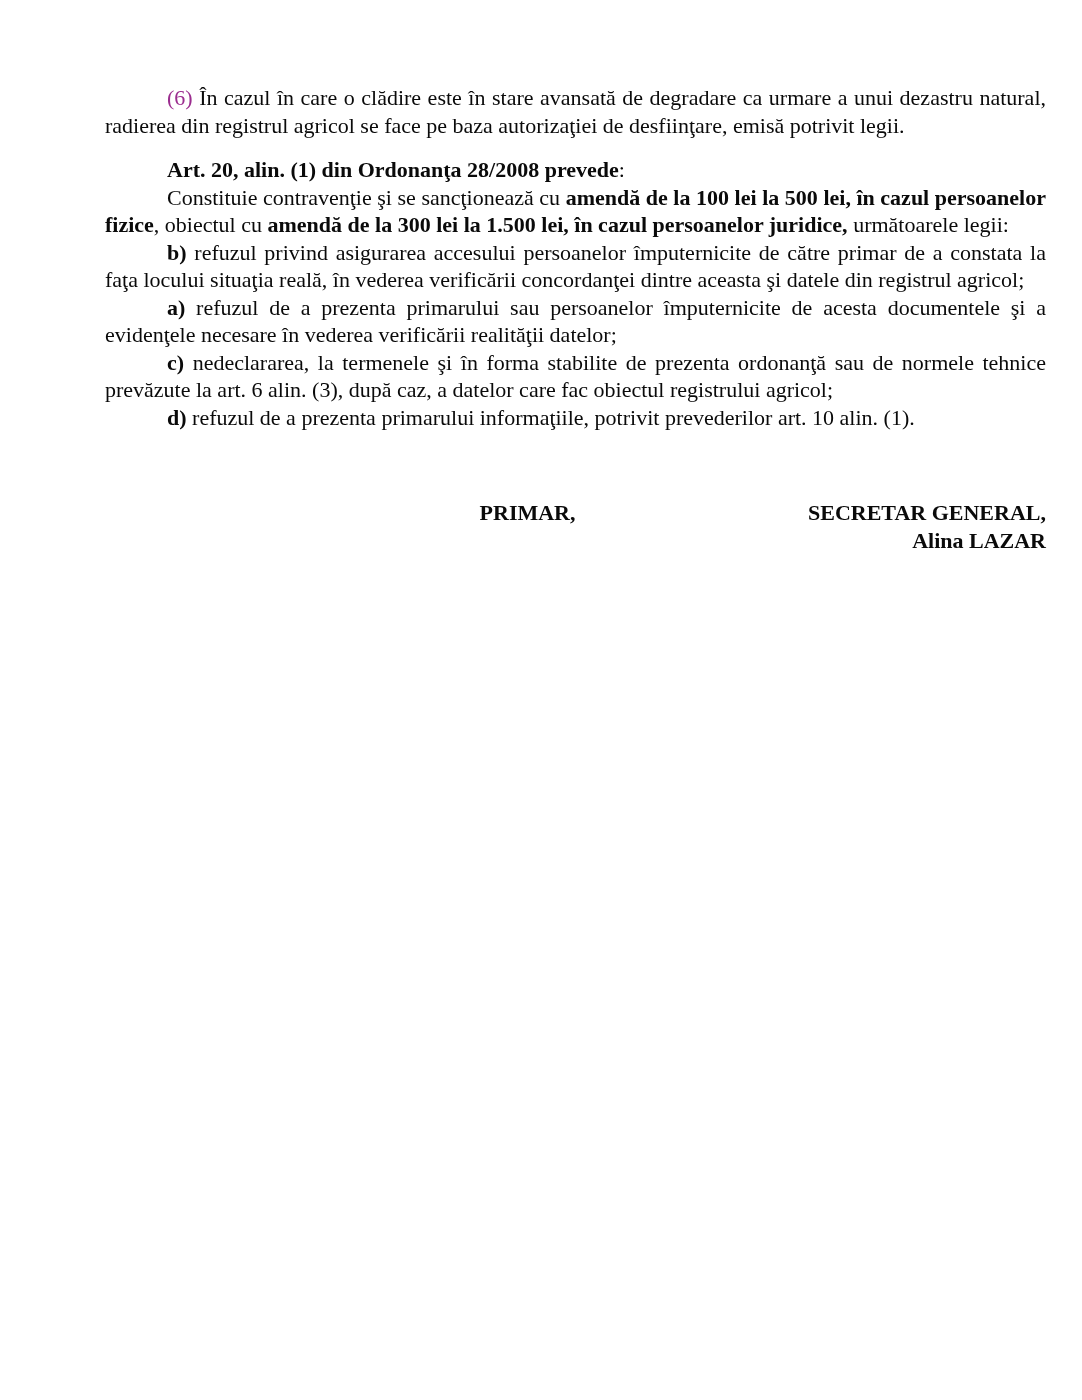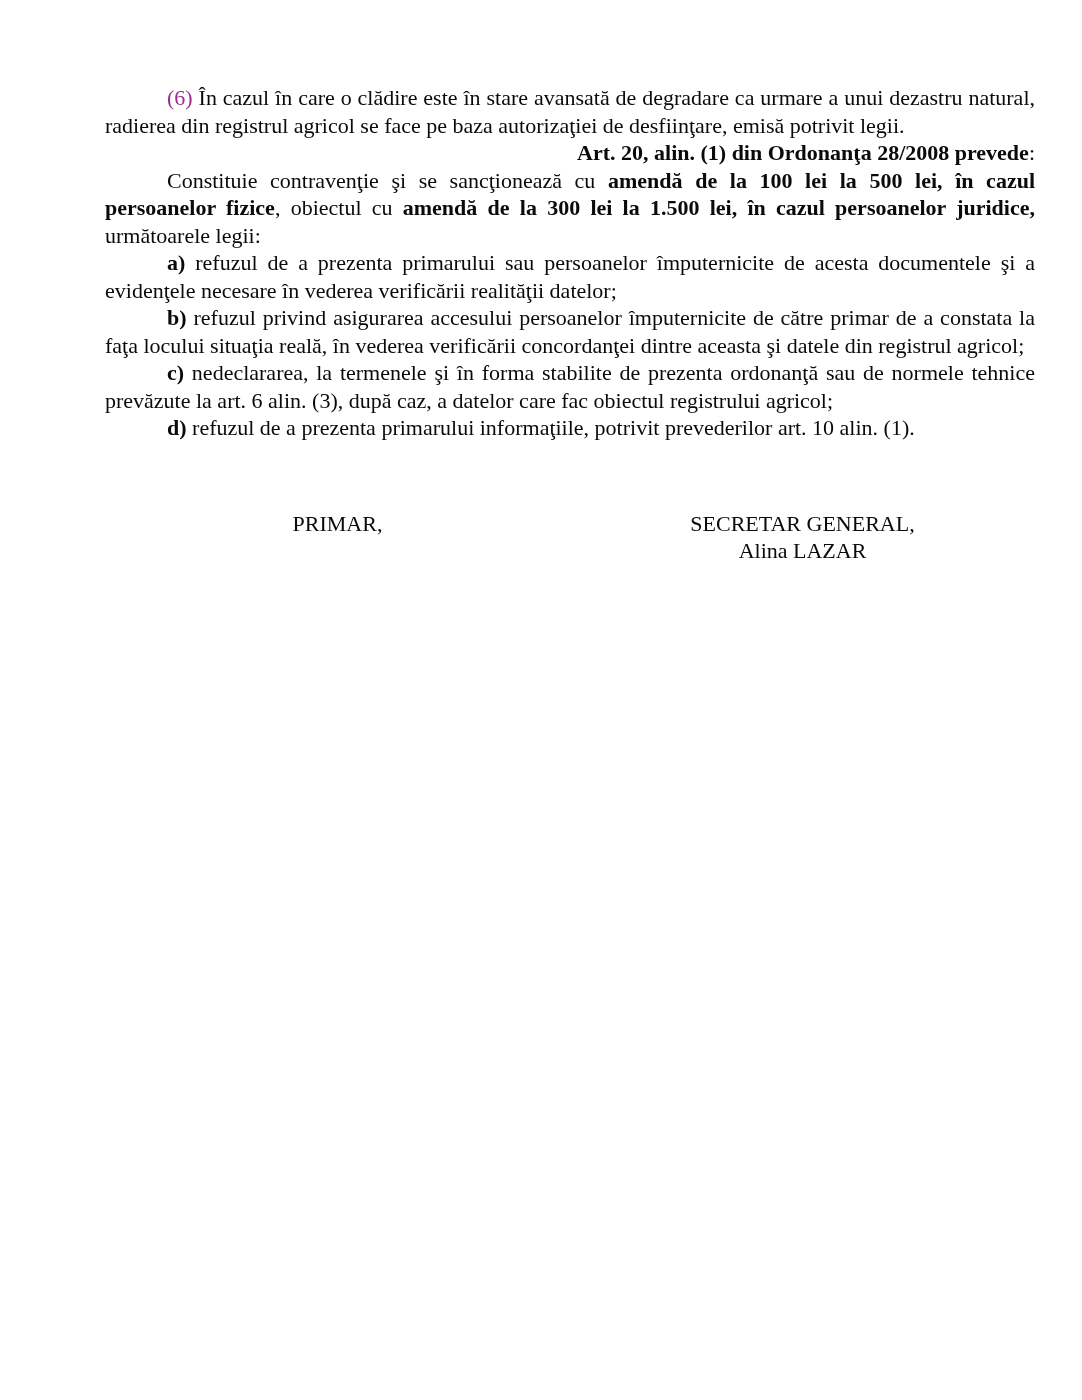--- a/index.html
+++ b/index.html
@@ -6,68 +6,69 @@
     margin: 0;
     padding: 0;
     background: #ffffff;
   }
   .page {
     position: relative;
     width: 1082px;
     height: 1400px;
     background: #ffffff;
     box-sizing: border-box;
-    padding: 84px 47px 0 105px;
+    padding: 84px 36px 0 105px;
     font-family: "Liberation Serif", "DejaVu Serif", serif;
     font-size: 22px;
     line-height: 27.5px;
     color: #0a0a0a;
     overflow: hidden;
   }
   .para {
     margin: 0;
     text-align: justify;
     text-indent: 62px;
   }
   .para.heading {
-    text-align: right;
+    margin-top: 17px;
+    text-align: left;
   }
   .para.heading b,
   .para b {
     font-weight: bold;
   }
   .accent {
     color: #9B2D8F;
   }
   .signatures {
     margin-top: 68px;
     display: flex;
     width: 100%;
   }
   .sig {
     flex: 0 0 50%;
-    text-align: center;
-    font-weight: normal;
+    text-align: right;
+    font-weight: bold;
     line-height: 27.5px;
   }
 </style>
 </head>
 <body>
 
 <div class="page">
 
   <p class="para"><span class="accent">(6)</span><span> În cazul în care o clădire este în stare avansată de degradare ca urmare a unui dezastru natural, radierea din registrul agricol se face pe baza autorizaţiei de desfiinţare, emisă potrivit legii.</span></p>
 
   <p class="para heading"><b>Art. 20, alin. (1) din Ordonanţa 28/2008 prevede</b><span>:</span></p>
 
   <p class="para"><span>Constituie contravenţie şi se sancţionează cu </span><b>amendă de la 100 lei la 500 lei, în cazul persoanelor fizice</b><span>, obiectul cu </span><b>amendă de la 300 lei la 1.500 lei, în cazul persoanelor juridice,</b><span> următoarele legii:</span></p>
 
+  <p class="para"><b>b)</b><span> refuzul privind asigurarea accesului persoanelor împuternicite de către primar de a constata la faţa locului situaţia reală, în vederea verificării concordanţei dintre aceasta şi datele din registrul agricol;</span></p>
+
   <p class="para"><b>a)</b><span> refuzul de a prezenta primarului sau persoanelor împuternicite de acesta documentele şi a evidenţele necesare în vederea verificării realităţii datelor;</span></p>
-
-  <p class="para"><b>b)</b><span> refuzul privind asigurarea accesului persoanelor împuternicite de către primar de a constata la faţa locului situaţia reală, în vederea verificării concordanţei dintre aceasta şi datele din registrul agricol;</span></p>
 
   <p class="para"><b>c)</b><span> nedeclararea, la termenele şi în forma stabilite de prezenta ordonanţă sau de normele tehnice prevăzute la art. 6 alin. (3), după caz, a datelor care fac obiectul registrului agricol;</span></p>
 
   <p class="para"><b>d)</b><span> refuzul de a prezenta primarului informaţiile, potrivit prevederilor art. 10 alin. (1).</span></p>
 
   <div class="signatures">
     <div class="sig">
       <div>PRIMAR,</div>
     </div>
     <div class="sig">

